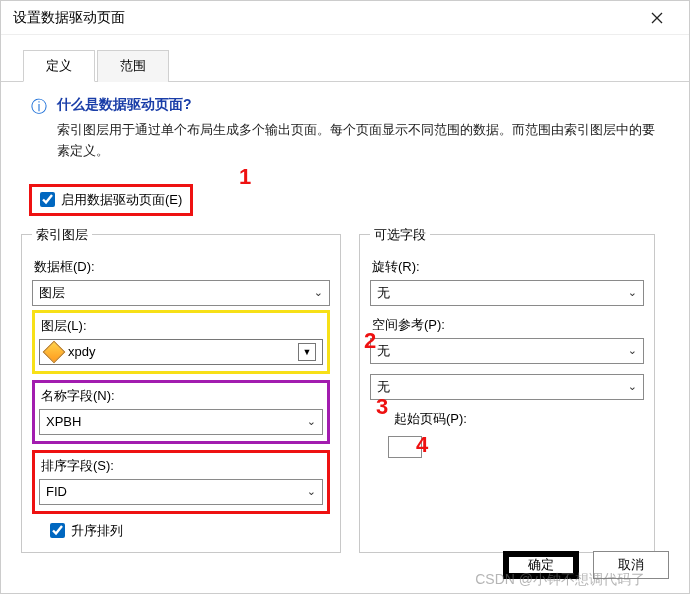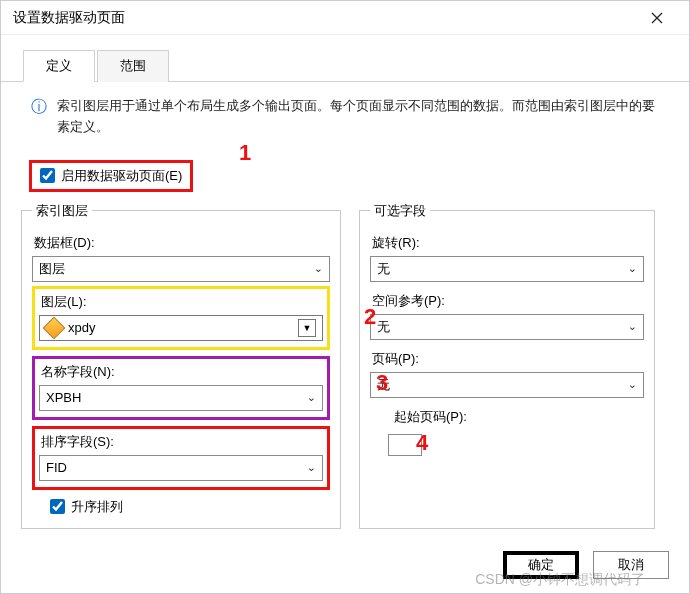--- a/index.html
+++ b/index.html
@@ -31,21 +31,21 @@
 .layer-icon { display: inline-flex; align-items: center; gap: 6px; }
 .diamond { width: 16px; height: 16px; background: linear-gradient(135deg,#ffd24a,#ff9a1e); transform: rotate(45deg); border: 1px solid #b06800; }
 .box-yellow { border: 3px solid #f7e017; padding: 4px 4px 6px 4px; margin-top: 4px; }
 .box-cyan { border: 3px solid #a21caf; padding: 4px 4px 6px 4px; margin-top: 6px; }
 .box-red { border: 3px solid #e11; padding: 4px 4px 6px 4px; margin-top: 6px; }
 .asc-wrap { display: flex; align-items: center; margin: 8px 0 0 18px; }
 .asc-wrap input { width: 15px; height: 15px; accent-color: #0067c0; margin-right: 6px; }
 .start-page { width: 34px; height: 22px; border: 1px solid #8a8a8a; margin: 4px 0 0 18px; }
 .footer { position: absolute; bottom: 14px; right: 20px; display: flex; gap: 14px; }
 .btn { width: 76px; height: 28px; border: 1px solid #888; background: #fff; cursor: pointer; display: flex; align-items: center; justify-content: center; }
-.btn.primary { border: 4px solid #000000; }
+.btn.primary { border: 6px solid #000000; }
 .watermark { position: absolute; bottom: 4px; right: 44px; color: rgba(120,120,120,.55); font-size: 14px; pointer-events: none; }
 </style>
 </head>
 <body>
 
 <div class="dialog">
 
   <div class="titlebar">
     <div class="title">设置数据驱动页面</div>
     <div class="close-btn">
@@ -56,20 +56,21 @@
   </div>
 
   <div class="tabs">
     <div class="tab active">定义</div>
     <div class="tab inactive">范围</div>
   </div>
 
   <div class="help">
     <div class="help-icon">ⓘ</div>
     <div>
+      <div class="help-title">什么是数据驱动页面?</div>
       <div class="help-text">索引图层用于通过单个布局生成多个输出页面。每个页面显示不同范围的数据。而范围由索引图层中的要素定义。</div>
     </div>
   </div>
 
   <div style="position:relative">
     <div class="enable-wrap">
       <input type="checkbox" checked="" style="">
       <span>启用数据驱动页面(E)</span>
     </div>
     <div class="annot" style="left:238px; top:-4px;">1</div>
@@ -132,21 +133,20 @@
         <div class="annot" style="left:-6px; top:12px;">2</div>
         <div class="field-label">空间参考(P):</div>
         <div class="select-box">
           <span>无</span>
           <span class="chev">⌄</span>
         </div>
       </div>
 
       <div style="position:relative;margin-top:10px;">
         <div class="annot" style="left:6px; top:20px;">3</div>
-        <div class="field-label">页码(P):</div>
         <div class="select-box">
           <span>无</span>
           <span class="chev">⌄</span>
         </div>
       </div>
 
       <div style="position:relative;margin-top:10px;">
         <div class="annot" style="left:46px; top:22px;">4</div>
         <div class="field-label" style="margin-left:24px">起始页码(P):</div>
         <input class="start-page" style="">

